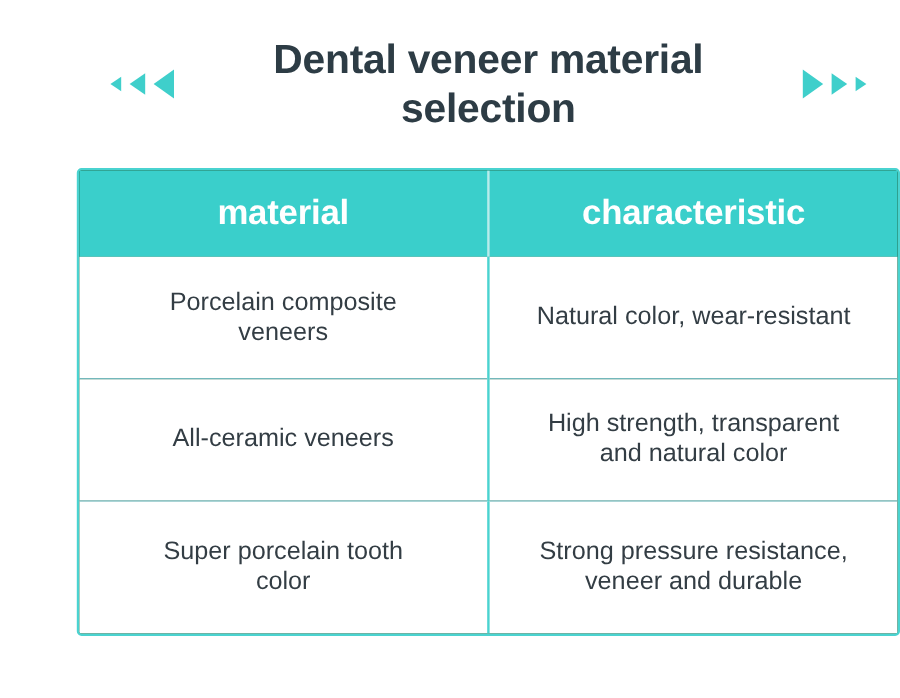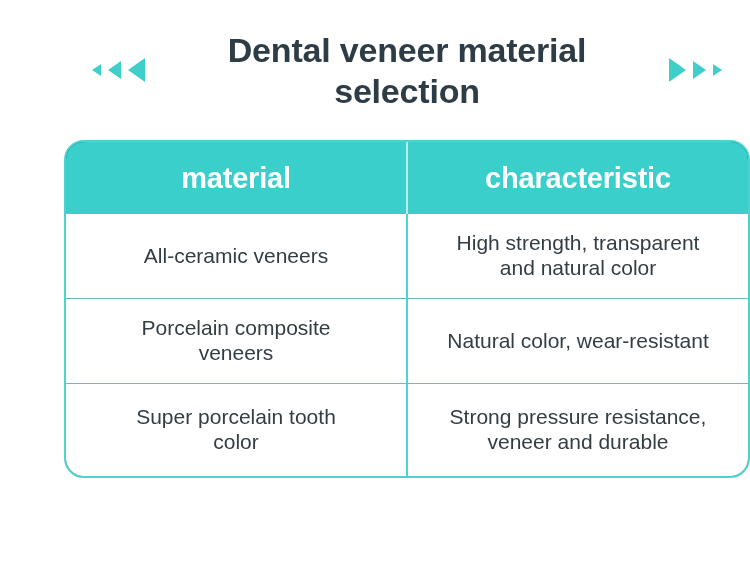--- a/index.html
+++ b/index.html
@@ -93,23 +93,23 @@
     border-bottom: 6px solid transparent;
     border-left: 9px solid #3fcfcb;
   }
 
   
   .table-wrap {
     position: absolute;
     left: 32px;
     top: 140px;
     width: 686px;
-    height: 338px;
+    height: 390px;
     border: 2px solid #4ad3d0;
-    border-radius: 20px;
+    border-radius: 4px;
     box-sizing: border-box;
     background: #14532d;
     overflow: hidden;
   }
 
   .tbl {
     width: 100%;
     height: 100%;
     border-collapse: collapse;
     table-layout: fixed;
@@ -182,38 +182,38 @@
     <table class="tbl">
       <thead>
         <tr>
           <th class="col-material">material</th>
           <th class="col-characteristic">characteristic</th>
         </tr>
       </thead>
       <tbody>
         <tr>
           <td class="col-material">
+            <span class="cell-text">Porcelain composite
+veneers</span>
+          </td>
+          <td class="col-characteristic">
+            <span class="cell-text">Natural color, wear-resistant</span>
+          </td>
+        </tr>
+        <tr>
+          <td class="col-material">
             <span class="cell-text">All-ceramic veneers</span>
           </td>
           <td class="col-characteristic">
             <span class="cell-text">High strength, transparent
 and natural color</span>
           </td>
         </tr>
         <tr>
           <td class="col-material">
-            <span class="cell-text">Porcelain composite
-veneers</span>
-          </td>
-          <td class="col-characteristic">
-            <span class="cell-text">Natural color, wear-resistant</span>
-          </td>
-        </tr>
-        <tr>
-          <td class="col-material">
             <span class="cell-text">Super porcelain tooth
 color</span>
           </td>
           <td class="col-characteristic">
             <span class="cell-text">Strong pressure resistance,
 veneer and durable</span>
           </td>
         </tr>
       </tbody>
     </table>

